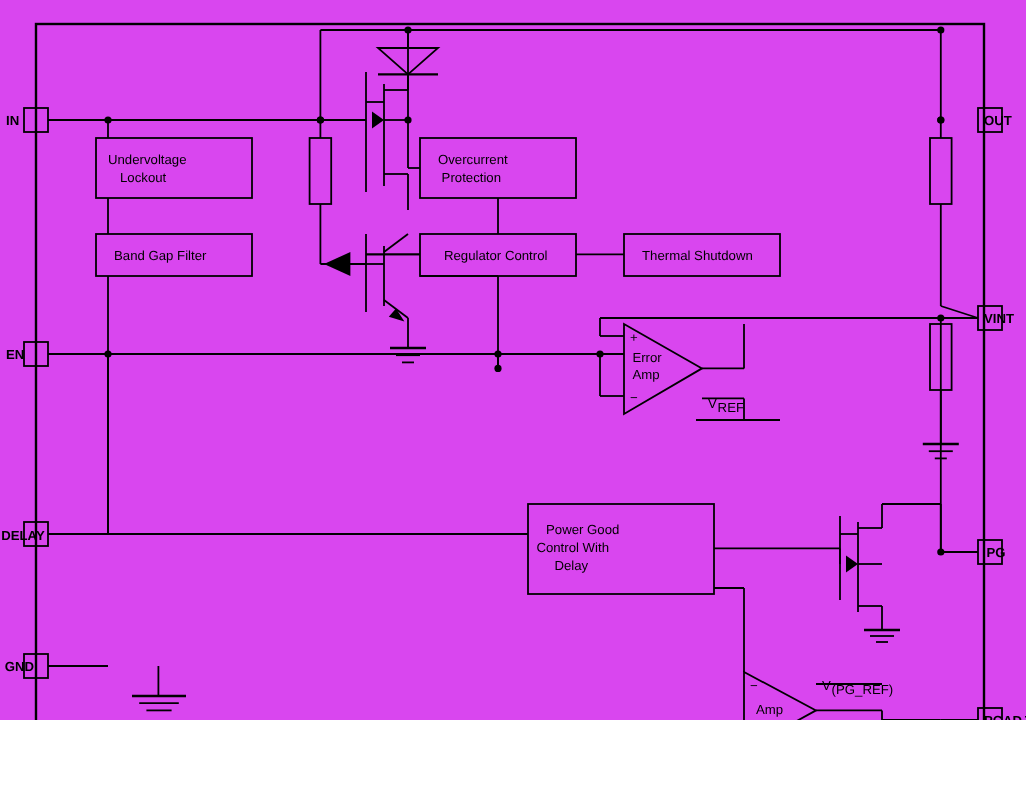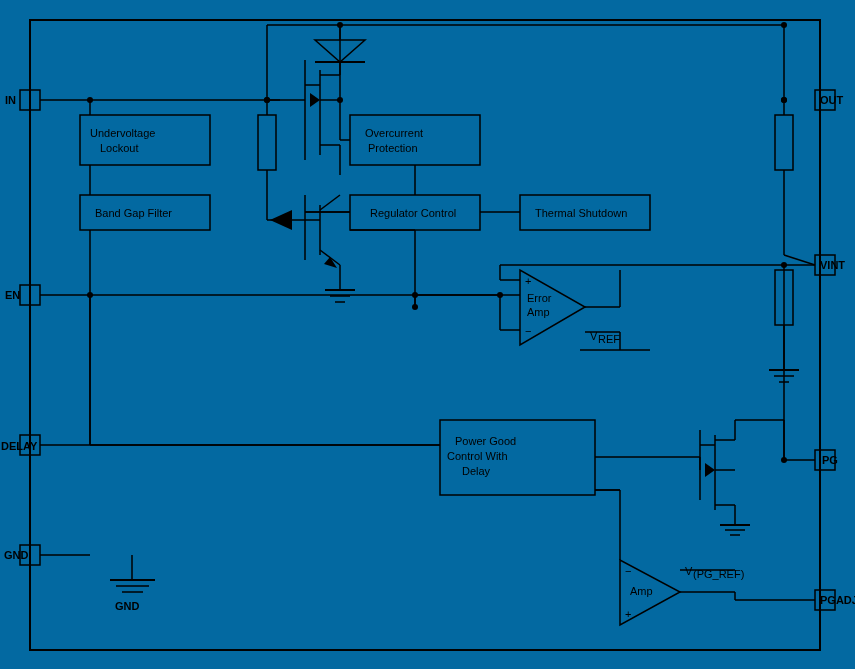--- a/index.html
+++ b/index.html
@@ -1,21 +1,21 @@
 <!DOCTYPE html>
 <html><head>
   <meta charset="utf-8">
   <style>
     * { margin: 0; padding: 0; box-sizing: border-box; }
     body { background: #fff; font-family: Arial, sans-serif; font-size: 11px; }
     .diagram-container {
       width: 855px;
-      height: 669px;
+      height: 600px;
       position: relative;
-      background: #0369a1;
+      background: #d946ef;
     }
     svg {
       width: 855px;
       height: 669px;
       position: absolute;
       top: 0; left: 0;
     }
     text {
       font-family: Arial, sans-serif;
       font-size: 11px;

